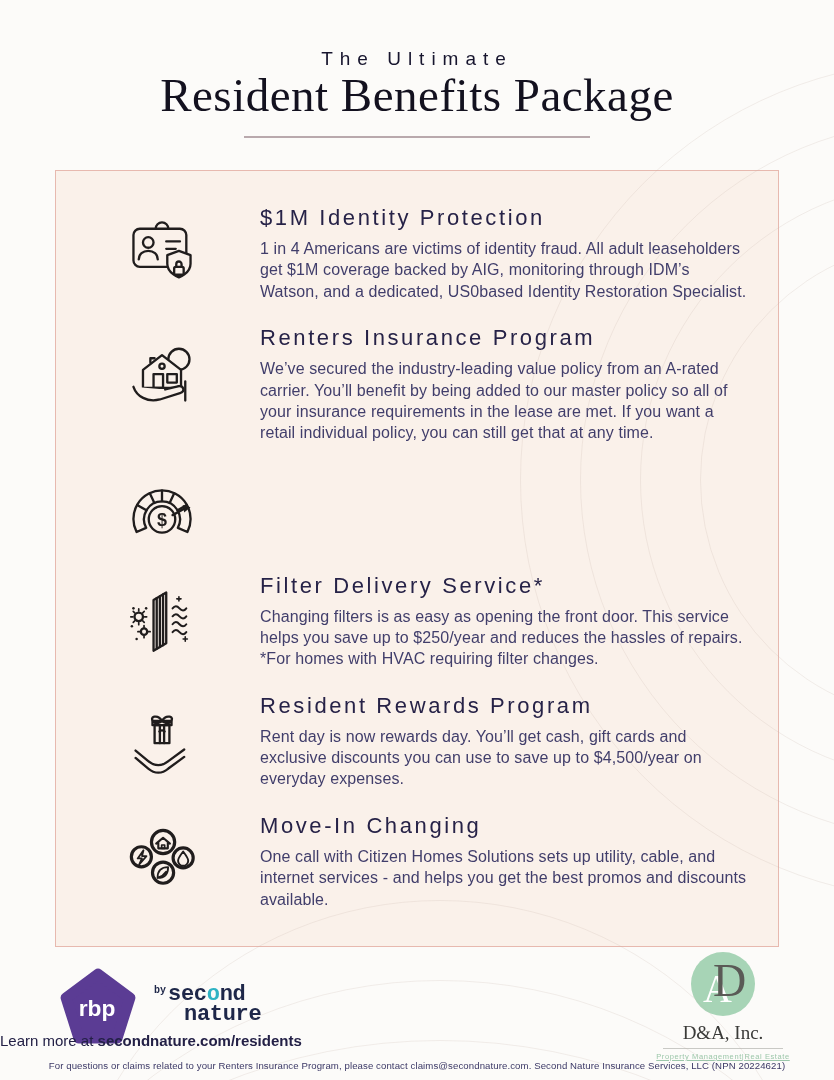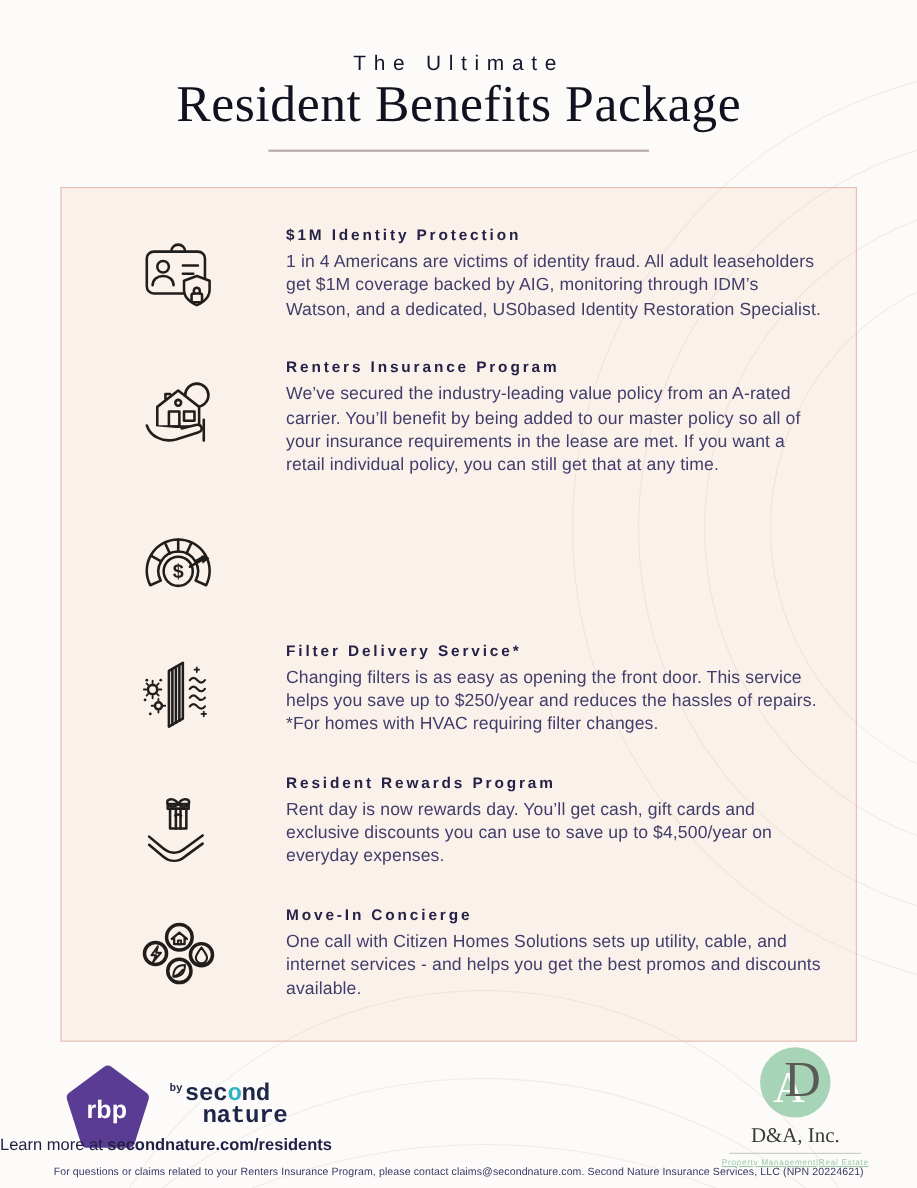--- a/index.html
+++ b/index.html
@@ -40,21 +40,21 @@
   }
   .section { display:flex; align-items:flex-start; }
   .icon-cell {
     width:96px; min-width:96px; margin-right:50px;
     display:flex; justify-content:center; align-items:center;
     margin-top:10px;
   }
   .icon-cell svg { display:block; }
   .sec-content { width:496px; }
   .sec-title {
-    font-size:14px; font-weight:700; letter-spacing:2.6px; color:#262247;
+    font-size:22px; font-weight:400; letter-spacing:2.6px; color:#262247;
     margin-bottom:7px;
   }
   .sec-body {
     font-size:16px; line-height:1.33; color:#413e6b; letter-spacing:0.1px;
   }
 
   
   .footer-left { position:absolute; left:52px; top:966px; display:flex; align-items:center; z-index:2; }
   .rbp-badge { width:92px; height:82px; }
   .sn-word { margin-left:10px; margin-top:-4px;font-family:Liberation Mono, monospace; }
@@ -225,21 +225,21 @@
         <rect x="35.7" y="20.8" width="2.8" height="3.2" stroke-width="1.6"></rect>
         <circle cx="16.5" cy="32" r="9.5" stroke-width="3"></circle>
         <path d="M18.5 25.8 l-5.5 7.7 h4 l-2.7 6 7 -8.2 h-4.2 z" stroke-width="1.7"></path>
         <circle cx="56" cy="33" r="9.5" stroke-width="3"></circle>
         <path d="M56 27 c3 4 4.8 6.3 4.8 8.7 a4.8 4.8 0 0 1 -9.6 0 c0 -2.4 1.8 -4.7 4.8 -8.7 z" stroke-width="1.8"></path>
         <circle cx="37" cy="47" r="10" stroke-width="3"></circle>
         <path d="M31.8 52 c0 -7.5 4.5 -10.2 10 -10.2 c0 7.5 -4 10.2 -10 10.2 z M31.8 52 c3 -1 6 -3 8 -6" stroke-width="1.7"></path>
       </svg>
     </div>
     <div class="sec-content">
-      <div class="sec-title">Move-In Concierge</div>
+      <div class="sec-title">Move-In Changing</div>
       <div class="sec-body">One call with Citizen Homes Solutions sets up utility, cable, and internet services -  and helps you get the best promos and discounts available.</div>
     </div>
   </div>
 
 </div>
 
 <div class="footer-left">
   <svg class="rbp-badge" viewBox="0 0 100 90">
     <rect x="24" y="19" width="54" height="54" rx="12" transform="rotate(45 51 46)" fill="#45bcd2"></rect>
     <path d="M50 9 L85 35 L71 79 L29 79 L15 35 Z" fill="#5b3c94" stroke="#5b3c94" stroke-width="12" stroke-linejoin="round"></path>

